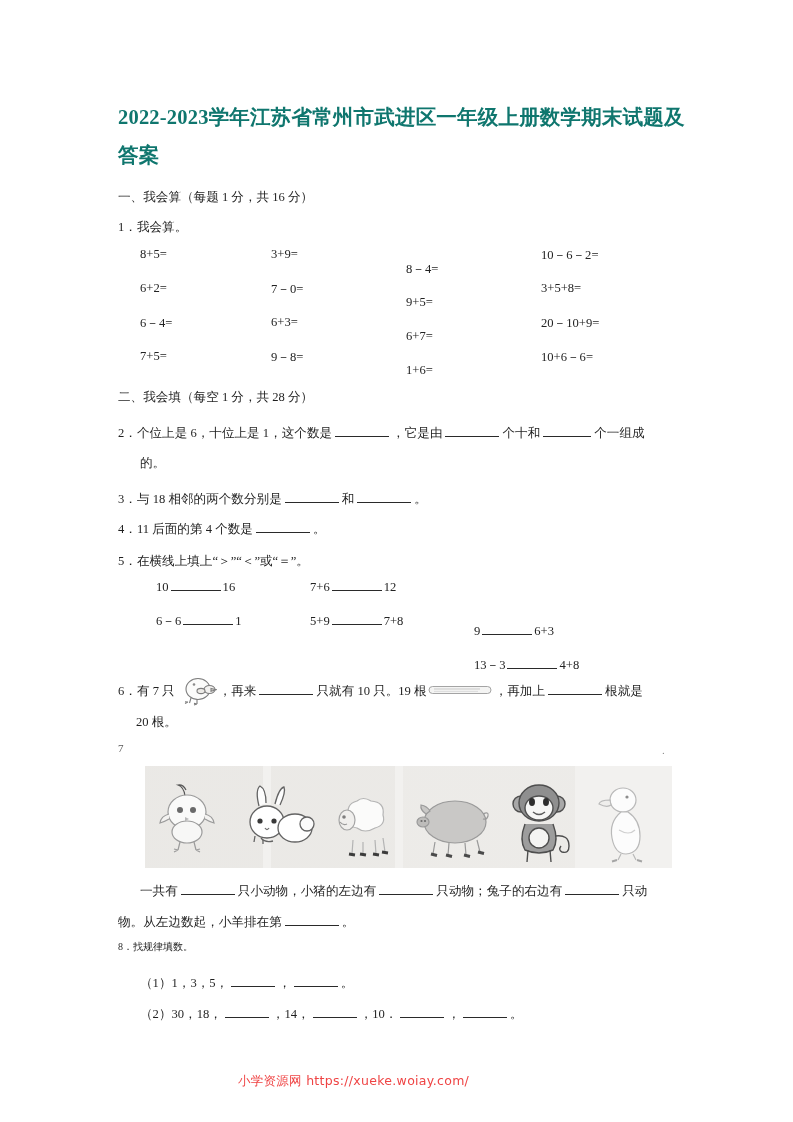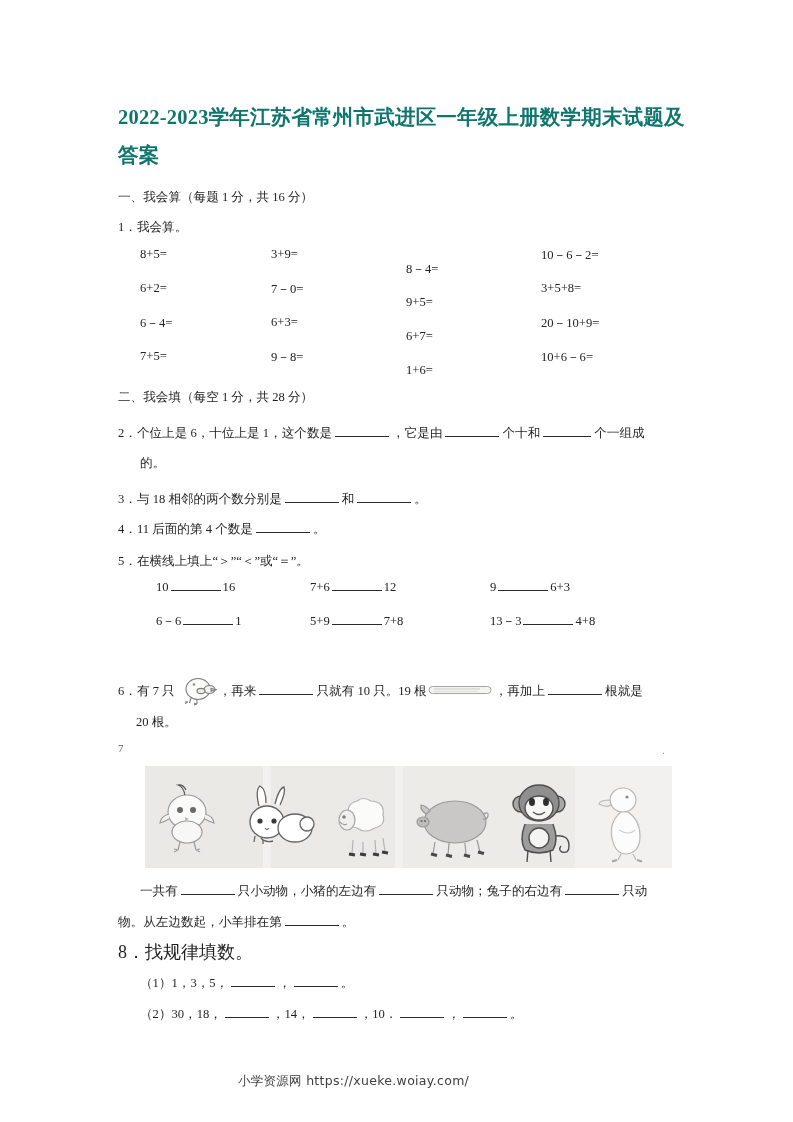--- a/index.html
+++ b/index.html
@@ -106,21 +106,21 @@
     height: 34px;
   }
   .cmp-cell {
     position: absolute;
     font-size: 12.6px;
     color: #222;
     white-space: nowrap;
   }
   .mc0 { left: 16px; }
   .mc1 { left: 170px; }
-  .mc2 { left: 350px; }
+  .mc2 { left: 334px; margin-top: 44px; }
   .cmp-bl {
     display: inline-block;
     border-bottom: 1px solid #2a2a2a;
     width: 50px;
     height: 12px;
     margin: 0 2px;
     vertical-align: baseline;
   }
 
   
@@ -205,42 +205,42 @@
     line-height: 31px;
     color: #1f1f1f;
   }
   .q7-text .l2 { margin-left: -22px; }
 
   
   .q8-head {
     position: absolute;
     left: 118px;
     top: 940px;
-    font-size: 18px;
+    font-size: 10px;
     color: #1f1f1f;
   }
   .q8-list {
     position: absolute;
     left: 140px;
     top: 968px;
     font-size: 12.6px;
     line-height: 31px;
     color: #1f1f1f;
   }
 
   
   .watermark {
     position: absolute;
     left: 0;
     top: 1073px;
     width: 707px;
     text-align: center;
     font-family: "DejaVu Sans", "Liberation Sans", sans-serif;
     font-size: 12.5px;
-    color: #404040;
+    color: #ef4444;
     letter-spacing: 0.3px;
   }
 </style>
 </head>
 <body>
 
 <div class="page">
 
   <div class="doc-title">2022-2023学年江苏省常州市武进区一年级上册数学期末试题及答案</div>
 

